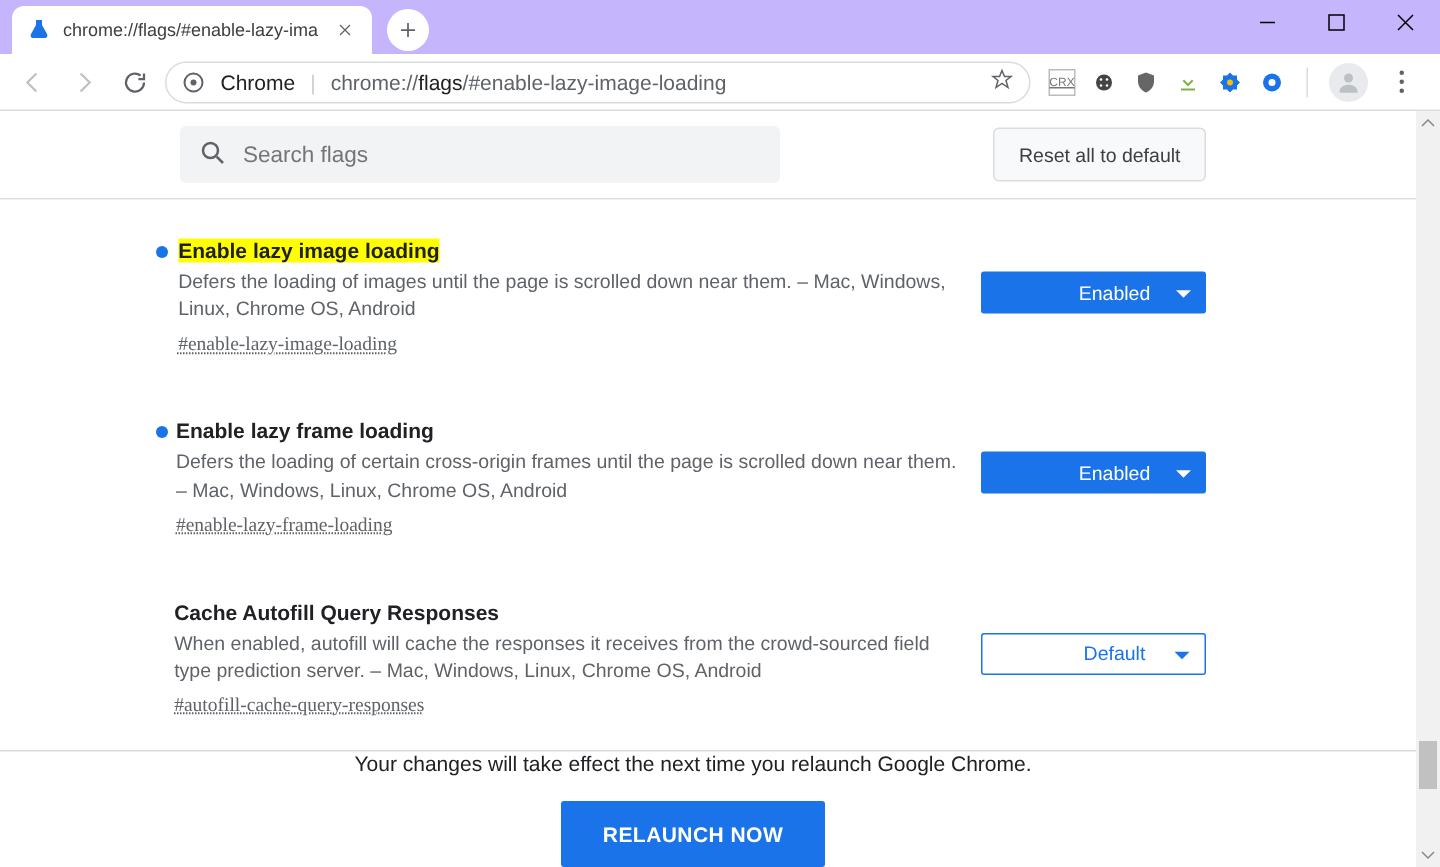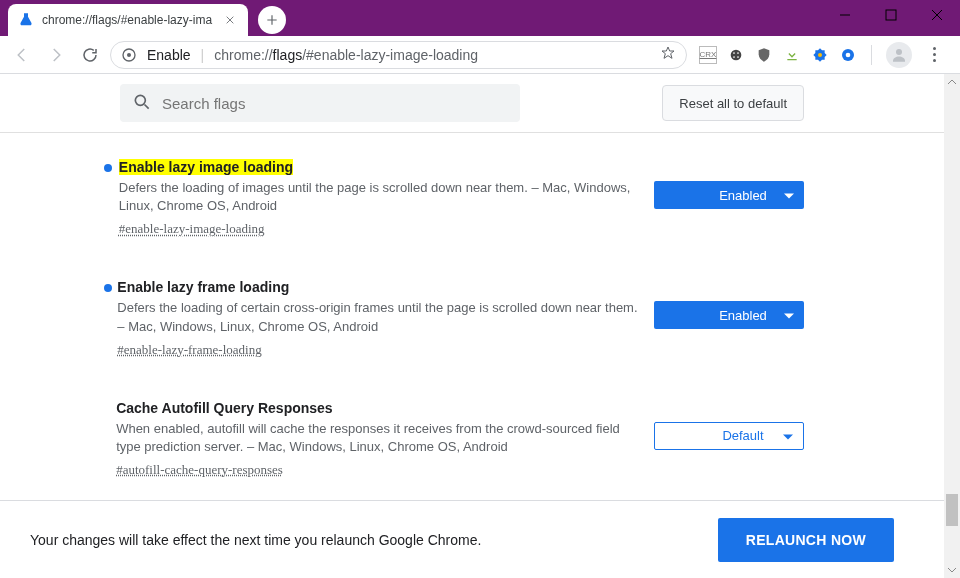--- a/index.html
+++ b/index.html
@@ -12,21 +12,21 @@
     height: 578px;
     overflow: hidden;
     position: relative;
   }
   .winbtn { width: 28px; height: 20px; display:flex; align-items:center; justify-content:center; }
   .winbtn svg { stroke:#000; stroke-width:1; fill:none; }
 
   
   .tabstrip {
     height: 36px;
-    background: #701a75;
+    background: #c4b5fd;
     display: flex;
     align-items: flex-end;
     padding-left: 8px;
     position: relative;
   }
   .tab {
     background: #fff;
     height: 32px;
     width: 240px;
     border-radius: 8px 8px 0 0;
@@ -191,20 +191,21 @@
   .footer {
     position:absolute;
     left:0; right:16px; bottom:0;
     height: 78px;
     background:#fff;
     border-top: 1px solid #dadce0;
     display:flex;
     align-items:center;
     justify-content:space-between;
     padding: 0 50px 0 30px;
+    flex-direction: column;
   }
   .footer-msg { font-size: 14px; color:#202124; }
   .relaunch-btn {
     height: 44px;
     background:#1a73e8;
     color:#fff;
     border:none;
     padding: 0 28px;
     font-size: 14px;
     font-weight:600;
@@ -270,21 +271,21 @@
         <path fill="none" stroke="#5f6368" stroke-width="2" d="M20 12a8 8 0 1 1-3-6.2M20 4v5h-5"></path>
       </svg>
   </div>
   <div class="omnibox">
     <span class="secure-icon">
       <svg viewBox="0 0 24 24" width="16" height="16">
           <circle cx="12" cy="12" r="9" fill="none" stroke="#5f6368" stroke-width="2"></circle>
           <circle cx="12" cy="12" r="3" fill="#5f6368"></circle>
         </svg>
     </span>
-    <span class="origin">Enable</span>
+    <span class="origin">Chrome</span>
     <span class="sep">|</span>
     <span>
       <span class="rest">chrome://</span><span class="bold">flags</span><span class="rest">/#enable-lazy-image-loading</span>
     </span>
     <span class="star">
       <svg viewBox="0 0 24 24" width="16" height="16">
           <path fill="none" stroke="#5f6368" stroke-width="1.5" d="M12 3l2.5 6H21l-5 4 2 7-6-4-6 4 2-7-5-4h6.5z"></path>
         </svg>
     </span>
   </div>

